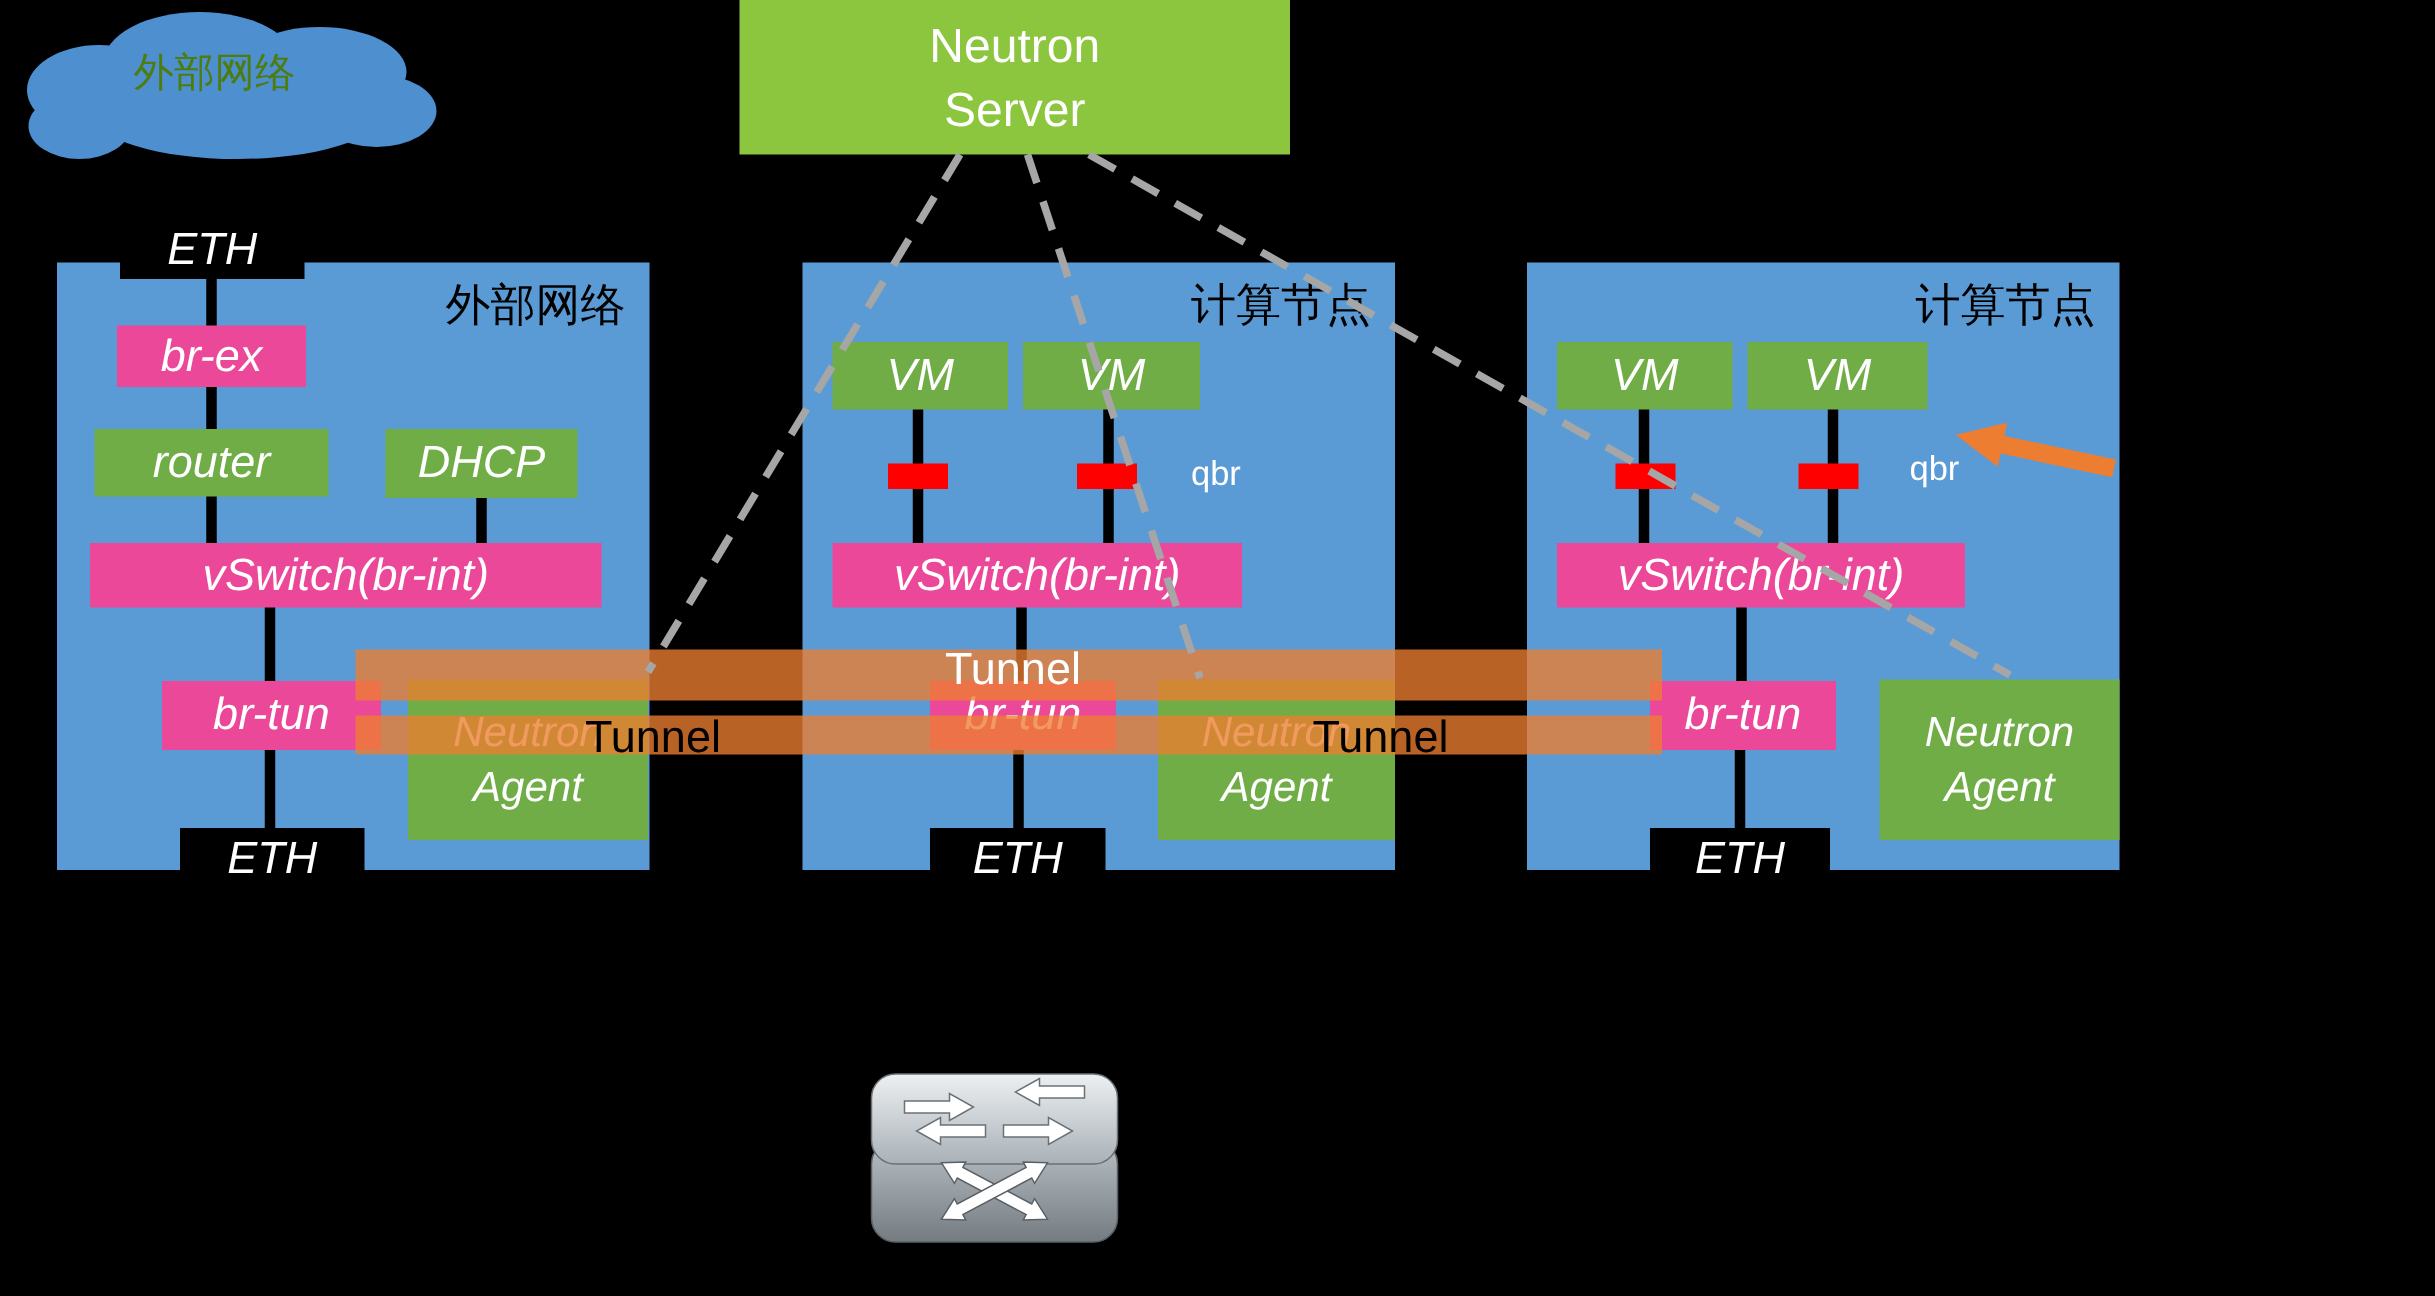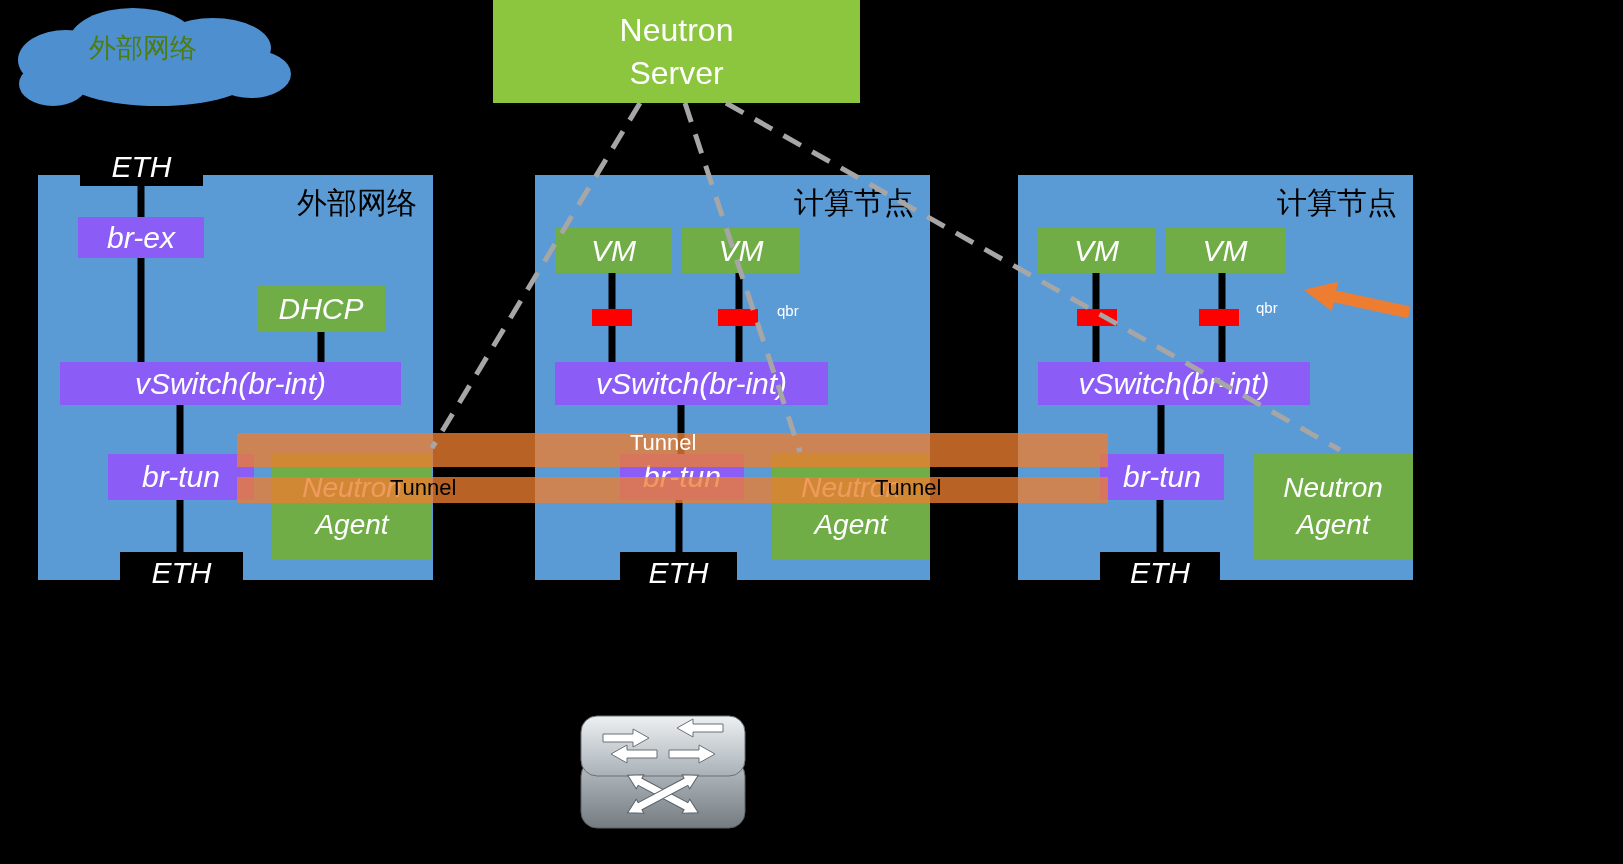--- a/index.html
+++ b/index.html
@@ -5,31 +5,31 @@
   * { box-sizing: border-box; }
   html, body { margin: 0; padding: 0; background: #000; }
   #canvas {
     position: relative; width: 1623px; height: 864px; background: #000;
     overflow: hidden; font-family: "Liberation Sans", "DejaVu Sans", sans-serif;
   }
   .node { position: absolute; background: #5B9BD5; z-index: 1; }
   .node-title { position: absolute; top: 8px; right: 16px; color: #000; font-size: 30px; z-index: 3; }
   .box { position: absolute; display: flex; align-items: center; justify-content: center;
          color: #fff; font-size: 30px; z-index: 3; font-style: italic; }
-  .blue  { background: #8b5cf6; text-align: right; }
+  .blue  { background: #ec4899; text-align: right; }
   .green { background: #70AD47; }
   .black { background: #000; }
   .red   { background: #FF0000; }
   .server { position: absolute; background: #8CC63F; color: #fff; display: flex;
             align-items: center; justify-content: center; font-size: 32px; z-index: 2; }
   .pre { white-space: pre-line; text-align: center; line-height: 1.32; }
   .agent { font-size: 28px; }
-  .qbr-label { position: absolute; color: #fff; font-size: 15px; z-index: 6; }
+  .qbr-label { position: absolute; color: #fff; font-size: 23px; z-index: 6; margin-left: 17px; }
   .tunnel-bar { position: absolute; background: rgba(237,125,49,0.78); z-index: 4; }
-  .tunnel-label { position: absolute; font-size: 22px; z-index: 6; }
+  .tunnel-label { position: absolute; font-size: 30px; z-index: 6; }
   .tl-black { color: #000; }
   .tl-white { color: #fff; }
   svg.layer { position: absolute; left: 0; top: 0; pointer-events: none; }
   #connector-layer { z-index: 2; }
   #dashed-layer { z-index: 5; }
   #cloud-wrap { position: absolute; left: 8px; top: 2px; z-index: 2; }
   #cloud-label { position: absolute; left: 78px; top: 30px; color: #4d7c0f; font-size: 27px; z-index: 3; margin-left: 11px; }
   #arrow-wrap { position: absolute; left: 1300px; top: 284px; z-index: 6; transform: rotate(12deg); }
   #switch-wrap { position: absolute; left: 573px; top: 710px; z-index: 2; }
 </style>
@@ -72,20 +72,21 @@
       <line x1="1161" y1="404" x2="1161" y2="456"></line>
       <line x1="1160" y1="499" x2="1160" y2="556"></line>
     </g>
   </svg>
 
   <div class="node" style="left:38px; top:175px; width:395px; height:405px;">
     <div class="node-title">外部网络</div>
   </div>
   <div class="box black" style="left:80px; top:148px; width:123px; height:38px;">ETH</div>
   <div class="box blue" style="left:78px; top:217px; width:126px; height:41px;">br-ex</div>
+  <div class="box green" style="left:63px; top:286px; width:156px; height:45px;">router</div>
   <div class="box green" style="left:257px; top:286px; width:128px; height:46px;">DHCP</div>
   <div class="box blue" style="left:60px; top:362px; width:341px; height:43px;">vSwitch(br-int)</div>
   <div class="box blue" style="left:108px; top:454px; width:146px; height:46px;">br-tun</div>
   <div class="box green pre agent" style="left:272px; top:453px; width:160px; height:107px;">Neutron
 Agent</div>
   <div class="box black" style="left:120px; top:552px; width:123px; height:42px;">ETH</div>
 
   <div class="node" style="left:535px; top:175px; width:395px; height:405px;">
     <div class="node-title">计算节点</div>
   </div>

